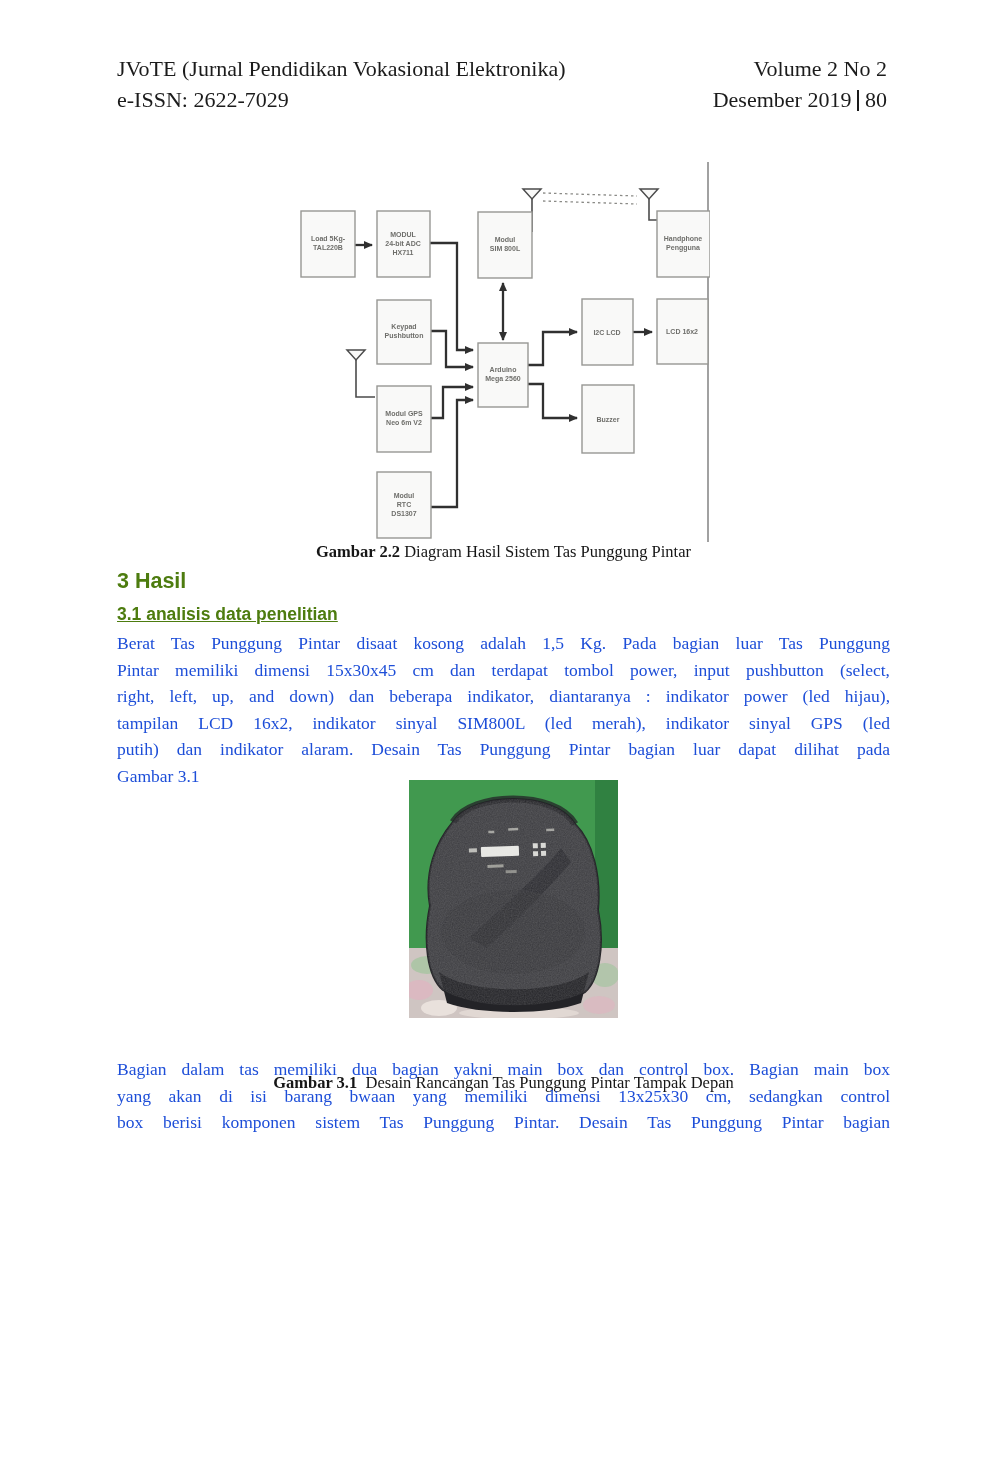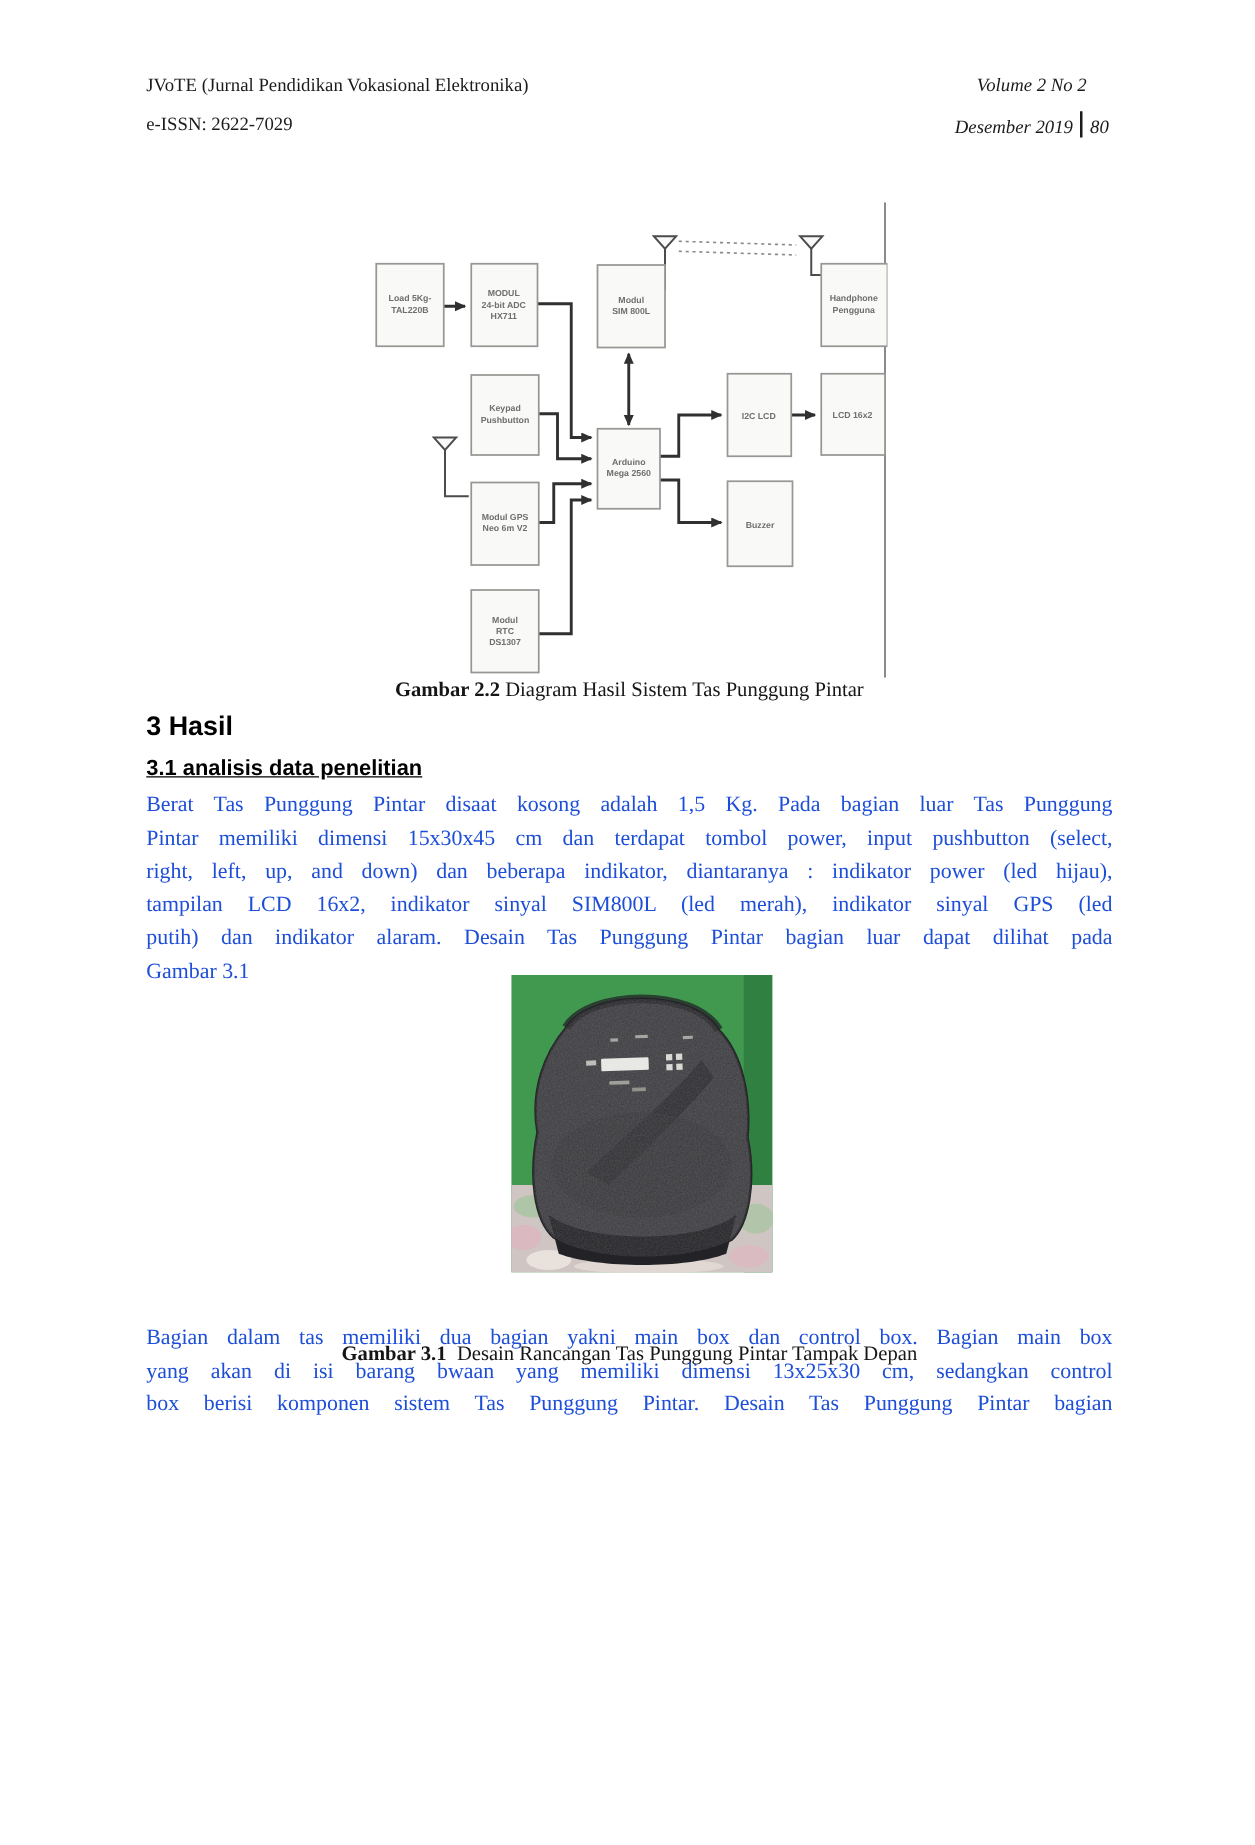--- a/index.html
+++ b/index.html
@@ -1,38 +1,38 @@
 <!DOCTYPE html>
 <html><head>
 <meta charset="utf-8">
 <style>
   html,body{margin:0;padding:0;background:#ffffff;}
   .page{position:relative;width:1004px;height:1476px;background:#ffffff;overflow:hidden;
         font-family:"Liberation Serif",serif;color:#1b1b1b;}
 
   
   .hdr{position:absolute;left:117px;top:58px;width:770px;display:flex;justify-content:space-between;}
-  .hdr .col{display:flex;flex-direction:column;gap:9px;font-size:15px;line-height:22px;}
-  .hdr .col.right{text-align:right;align-items:center;font-style:italic;}
+  .hdr .col{display:flex;flex-direction:column;gap:9px;font-size:22px;line-height:22px;}
+  .hdr .col.right{text-align:right;align-items:flex-end;}
   .vbar{display:inline-block;width:1.6px;height:21px;background:#1b1b1b;margin:0 6px;vertical-align:-4px;}
 
   
   .fig-diagram{position:absolute;left:280px;top:160px;width:430px;height:385px;}
   .fig-diagram svg{filter:blur(0.45px) contrast(0.97);}
   .dbox{fill:#fdfdfc;stroke:#989894;stroke-width:1.4;}
   .dtext{font-family:"Liberation Sans",sans-serif;font-size:7px;font-weight:bold;fill:#6e6e6a;text-anchor:middle;}
   .wire{fill:none;stroke:#2e2e2e;stroke-width:2.3;}
   .thin{fill:none;stroke:#4a4a4a;stroke-width:1.6;}
   .dash{fill:none;stroke:#8a8a86;stroke-width:1.3;stroke-dasharray:2.5 3;}
   .ant{fill:#fdfdfc;stroke:#4a4a4a;stroke-width:1.5;}
 
   .caption{position:absolute;left:117px;width:773px;text-align:center;font-size:16.5px;color:#161616;}
   .caption b{font-weight:bold;}
 
-  .h-sec{position:absolute;left:117px;font-family:"Liberation Sans",sans-serif;font-weight:bold;color:#000000;margin:0;}
+  .h-sec{position:absolute;left:117px;font-family:"Liberation Sans",sans-serif;font-weight:bold;color:#4d7c0f;margin:0;}
   .h1{top:569px;font-size:21.5px;}
   .h2{top:604px;font-size:17.5px;text-decoration:underline;}
 
   .para{position:absolute;left:117px;width:773px;font-size:17.5px;line-height:26.5px;color:#1d4ed8;}
   .jline{text-align:justify;text-align-last:justify;}
   .jlast{text-align-last:left;}
 
   
   .fig-photo{position:absolute;left:409px;top:780px;width:209px;height:238px;}
   .fig-photo svg{filter:blur(0.55px);}

